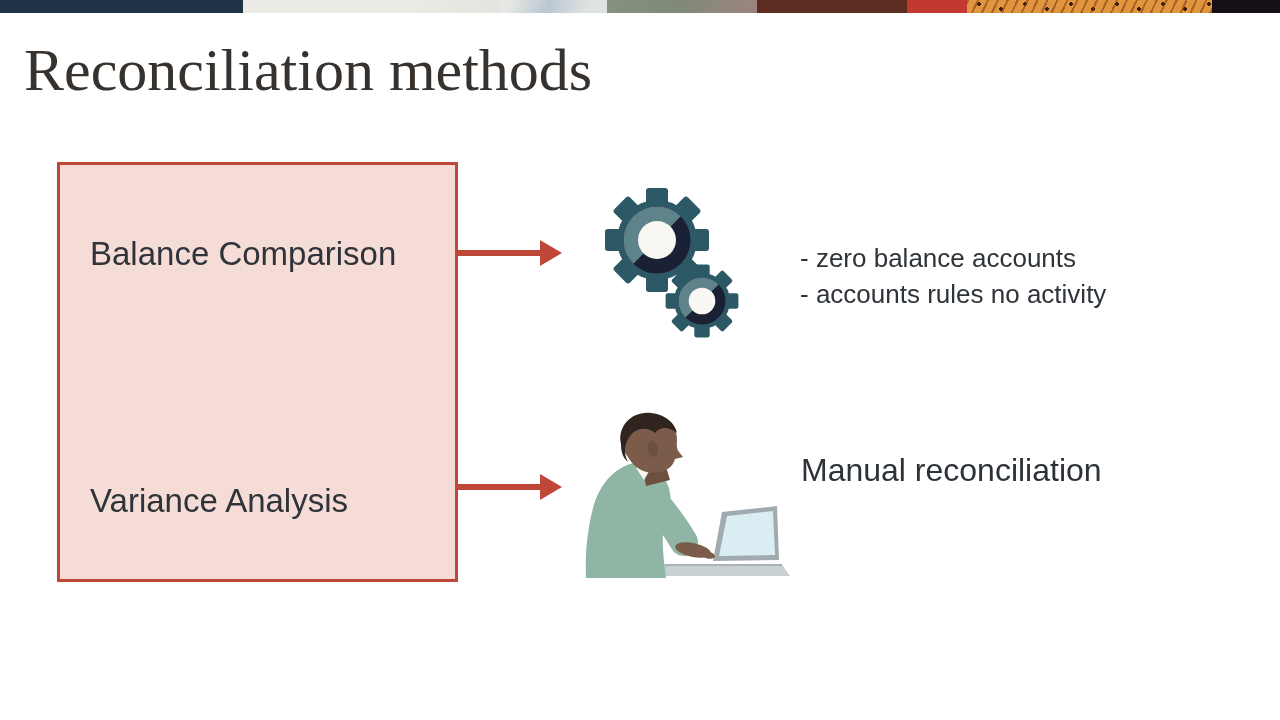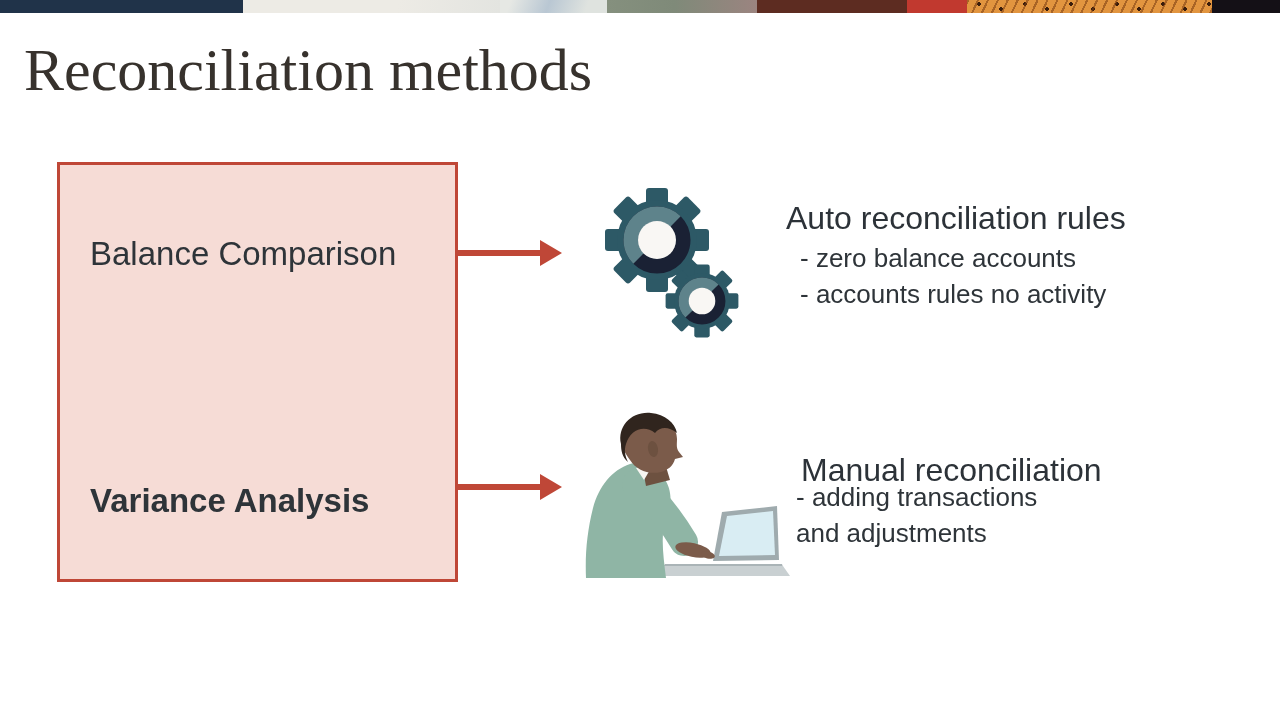--- a/index.html
+++ b/index.html
@@ -31,21 +31,21 @@
 
   .methods-box{
     position:absolute;left:57px;top:162px;width:395px;height:414px;
     background:#f6dcd6;border:3px solid #bf4737;
   }
   .method-item{
     position:absolute;left:30px;font-size:33px;color:#2e3439;white-space:nowrap;
   }
   .mi0{top:70px;text-align:center;}
   .mi1{top:191px;}
-  .mi2{top:317px;font-weight:bold;}
+  .mi2{top:317px;}
 
   .arrow{position:absolute;display:flex;align-items:center;}
   .arrow .shaft{width:82px;height:6px;background:#bf4737;}
   .arrow .head{
     width:0;height:0;border-left:22px solid #bf4737;
     border-top:13px solid transparent;border-bottom:13px solid transparent;
   }
   .arrow1{left:458px;top:240px;}
   .arrow2{left:458px;top:474px;}
 
@@ -122,21 +122,20 @@
         <rect x="-11" y="-52" width="22" height="20" rx="3" transform="rotate(270)"></rect>
         <rect x="-11" y="-52" width="22" height="20" rx="3" transform="rotate(315)"></rect>
       </g>
       <circle r="40" fill="#2d5966"></circle>
       <circle r="26" fill="none" stroke="#1a2134" stroke-width="15"></circle>
       <circle r="26" fill="none" stroke="#5e838b" stroke-width="15" pathLength="100" stroke-dasharray="50 50" transform="rotate(135)"></circle>
       <circle r="19" fill="#f9f7f4"></circle>
     </g>
   </svg>
 
-  <div class="section-heading auto-heading">Auto reconciliation rules</div>
   <div class="bullets auto-bullets">
     <div class="bullet-line">- zero balance accounts</div>
     <div class="bullet-line">- accounts rules no activity</div>
   </div>
 
   <svg class="person-svg" width="222" height="172" viewBox="0 0 222 172">
 
     <polygon points="150,106 205,100 207,154 141,155" fill="#9fabae"></polygon>
     <polygon points="155,110 201,105 203,149 147,150" fill="#d9edf3"></polygon>
     <polygon points="93,158 210,158 211,161 91,161" fill="#aab4b7"></polygon>
@@ -152,18 +151,14 @@
     <polygon points="70,58 92,54 98,74 74,80" fill="#6d5140"></polygon>
     <polygon points="64,62 82,57 72,74" fill="#f7f5f1"></polygon>
 
     <path d="M 50,36 C 50,20 63,9 79,10 C 95,11 105,21 105,33 C 105,38 104,42 107,46 L 111,51 L 103,53 C 101,60 96,64 89,66 C 77,69 64,64 58,54 C 53,47 50,42 50,36 Z" fill="#7b5b4a"></path>
     <ellipse cx="81" cy="43" rx="5" ry="8" fill="#6d5140" transform="rotate(-10 81 43)"></ellipse>
 
     <path d="M 49,38 C 45,20 60,5 79,7 C 93,8 103,17 105,27 C 96,20 88,21 83,27 C 72,18 58,24 54,38 C 52,44 53,50 56,56 C 50,51 49,44 49,38 Z" fill="#30251e"></path>
   </svg>
 
   <div class="section-heading manual-heading">Manual reconciliation</div>
-  <div class="bullets manual-bullets">
-    <div class="bullet-line">- adding transactions</div>
-    <div class="bullet-line">and adjustments</div>
-  </div>
 
 </div>
 
 </body></html>

